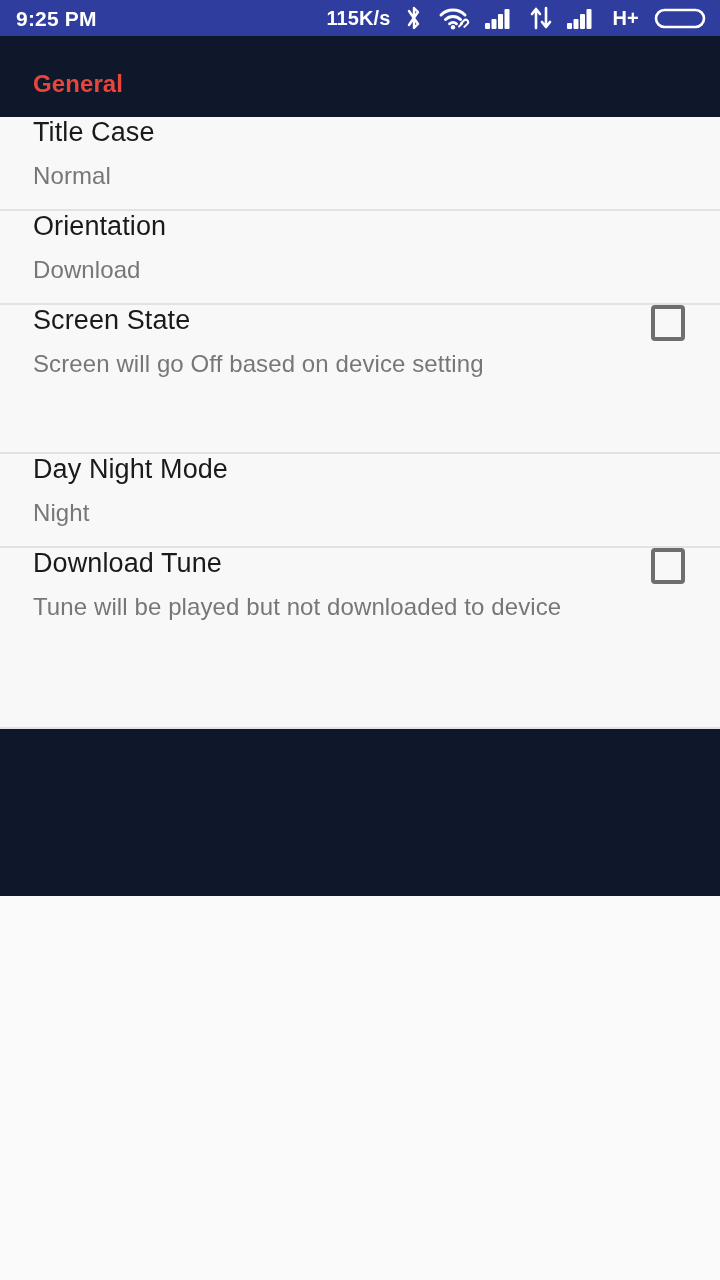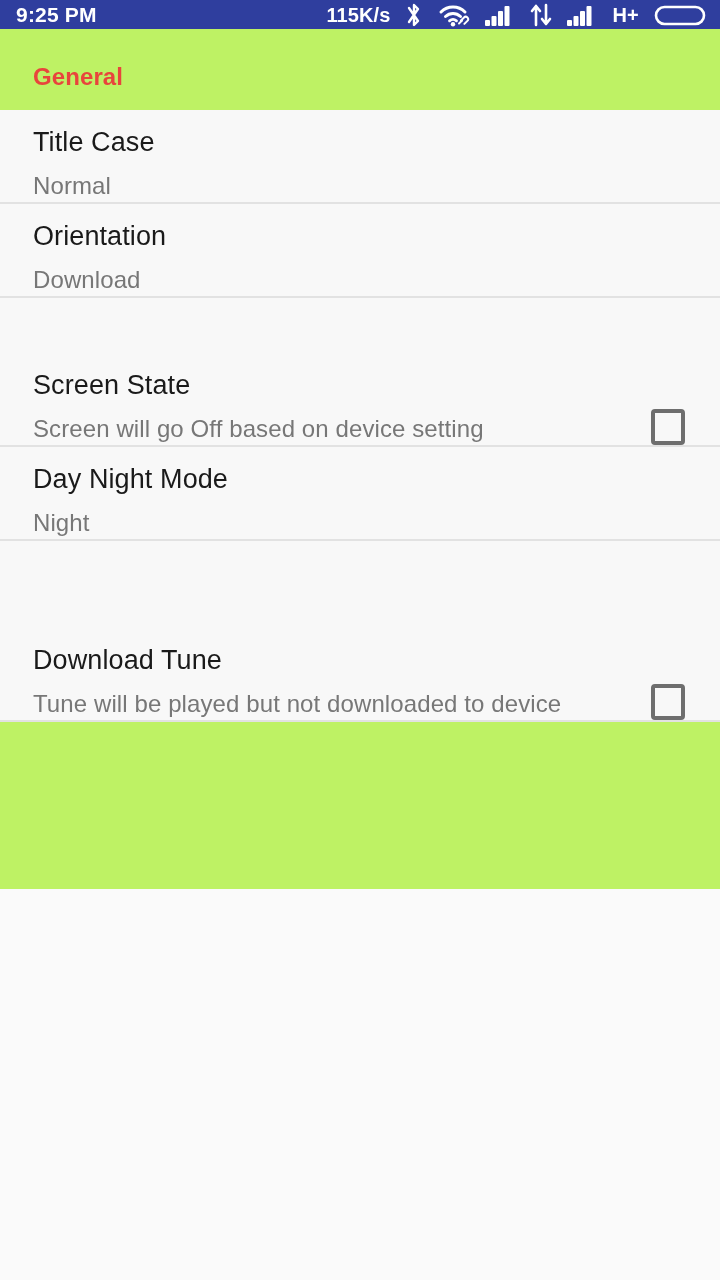--- a/index.html
+++ b/index.html
@@ -11,21 +11,21 @@
     height: 1280px;
     background: #FAFAFA;
     font-family: "Liberation Sans", sans-serif;
     overflow: hidden;
     position: relative;
     -webkit-font-smoothing: antialiased;
   }
 
   
   .status-bar {
-    height: 29px;
+    height: 36px;
     background: #2F3E9E;
     display: flex;
     align-items: center;
     padding: 0 14px 0 16px;
     box-sizing: border-box;
     position: relative;
   }
   .status-clock {
     color: #FFFFFF;
     font-size: 21px;
@@ -56,38 +56,38 @@
   }
   .sb-icon {
     display: inline-flex;
     align-items: center;
     justify-content: center;
   }
   .sb-icon svg { display: block; }
 
   
   .content {
-    background: #bef264;
+    background: #0f172a;
     min-height: 860px;
   }
 
   .section-header {
     color: #E8453C;
     font-size: 24px;
     font-weight: bold;
     padding: 36px 0 0 33px;
     line-height: 1;
     letter-spacing: 0.1px;
   }
 
   .pref-list { margin-top: 21px; }
 
   .pref-row {
     display: flex;
-    align-items: flex-end;
+    align-items: flex-start;
     padding: 0 24px 0 33px;
     box-sizing: border-box;
     position: relative;
     background: #F8F8F8;
   }
   .pref-row.h-single { min-height: 92px; }
   .pref-row.h-check  { min-height: 147px; }
   .pref-row.h-check2 { min-height: 179px; gap: 40px; }
 
   .pref-text {

